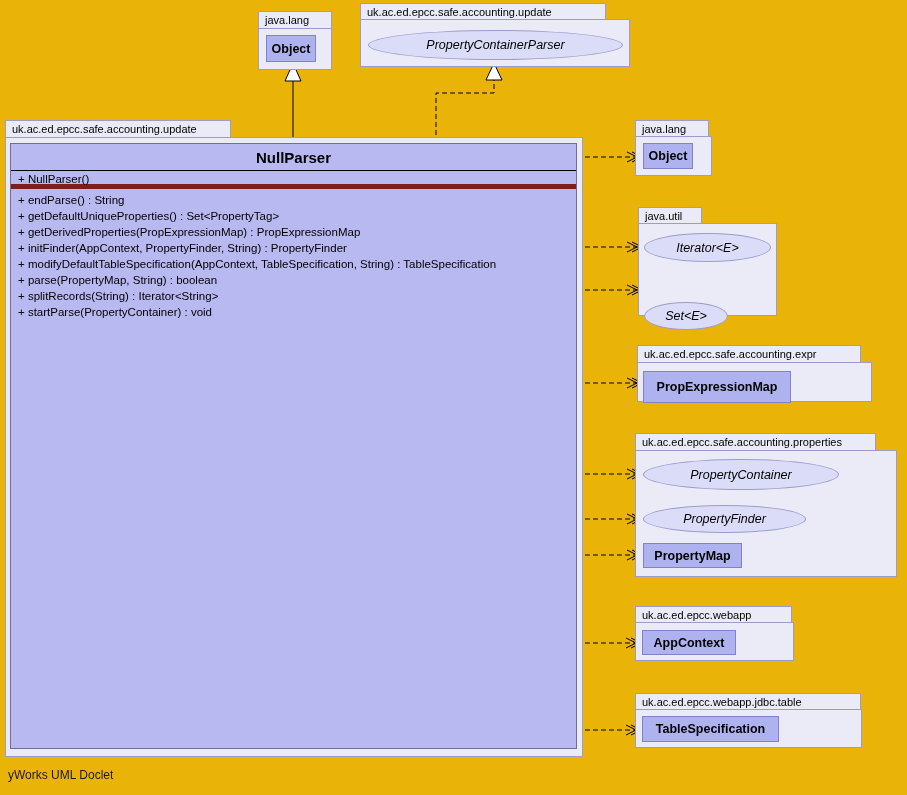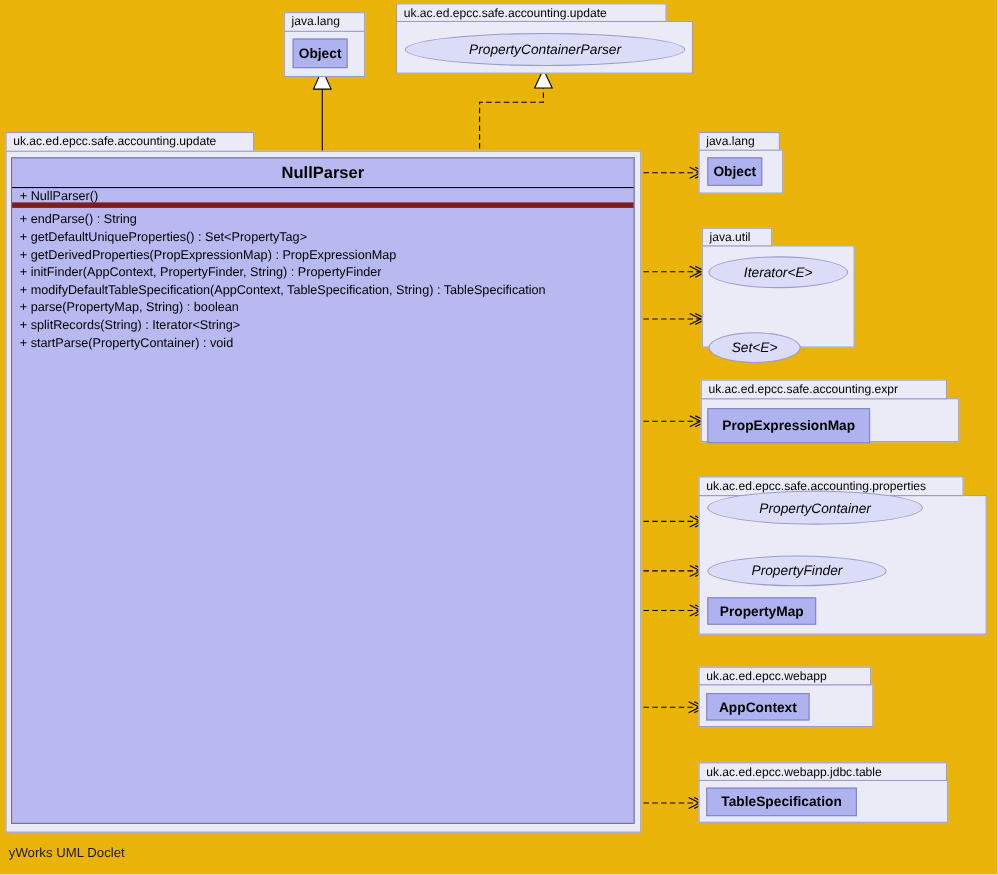--- a/index.html
+++ b/index.html
@@ -89,21 +89,21 @@
   <div class="pkg-body" style="left:638px;top:223px;width:139px;height:93px;"></div>
   <div class="iface-node" style="left:644px;top:233px;width:127px;height:29px;">Iterator&lt;E&gt;</div>
   <div class="iface-node" style="left:644px;top:276px;width:84px;height:28px;margin-top:26px;">Set&lt;E&gt;</div>
 
   <div class="pkg-tab" style="left:637px;top:345px;width:224px;height:18px;">uk.ac.ed.epcc.safe.accounting.expr</div>
   <div class="pkg-body" style="left:637px;top:362px;width:235px;height:40px;"></div>
   <div class="class-node" style="left:643px;top:371px;width:148px;height:32px;">PropExpressionMap</div>
 
   <div class="pkg-tab" style="left:635px;top:433px;width:241px;height:18px;">uk.ac.ed.epcc.safe.accounting.properties</div>
   <div class="pkg-body" style="left:635px;top:450px;width:262px;height:127px;"></div>
-  <div class="iface-node" style="left:643px;top:446px;width:196px;height:31px;">PropertyContainer</div>
+  <div class="iface-node" style="left:643px;top:459px;width:196px;height:31px;">PropertyContainer</div>
   <div class="iface-node" style="left:643px;top:505px;width:163px;height:28px;">PropertyFinder</div>
   <div class="class-node" style="left:643px;top:543px;width:99px;height:25px;">PropertyMap</div>
 
   <div class="pkg-tab" style="left:635px;top:606px;width:157px;height:17px;">uk.ac.ed.epcc.webapp</div>
   <div class="pkg-body" style="left:635px;top:622px;width:159px;height:39px;"></div>
   <div class="class-node" style="left:642px;top:630px;width:94px;height:25px;">AppContext</div>
 
   <div class="pkg-tab" style="left:635px;top:693px;width:226px;height:17px;">uk.ac.ed.epcc.webapp.jdbc.table</div>
   <div class="pkg-body" style="left:635px;top:709px;width:227px;height:39px;"></div>
   <div class="class-node" style="left:642px;top:716px;width:137px;height:26px;">TableSpecification</div>

